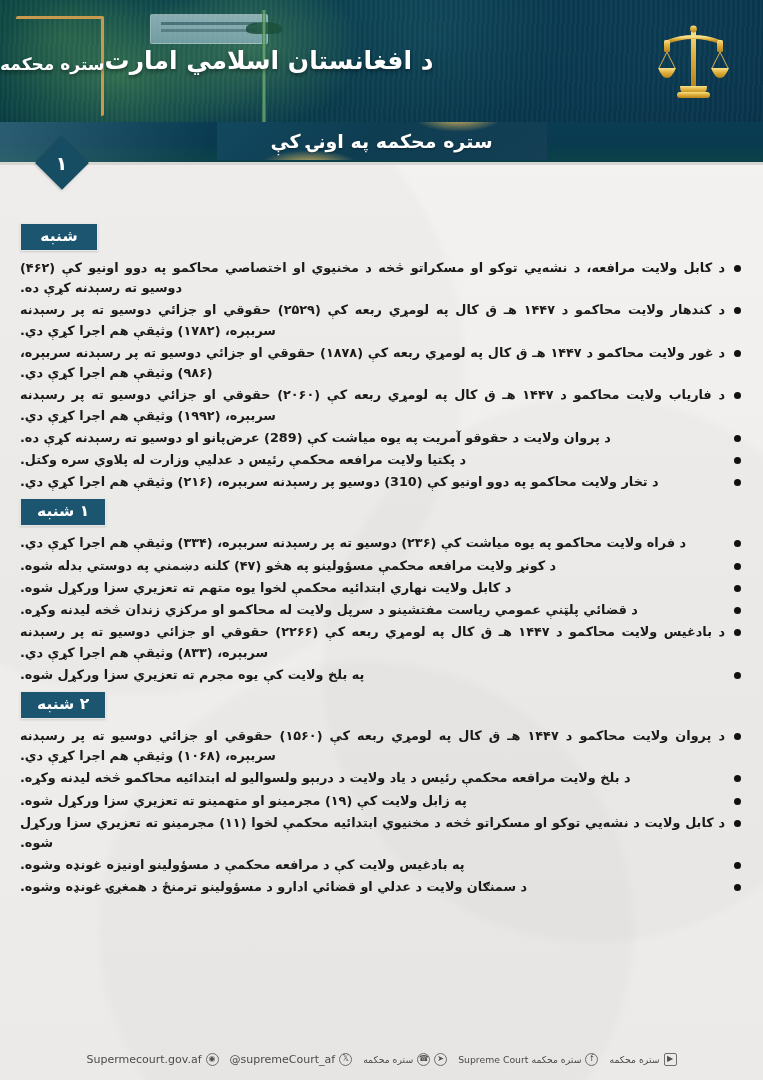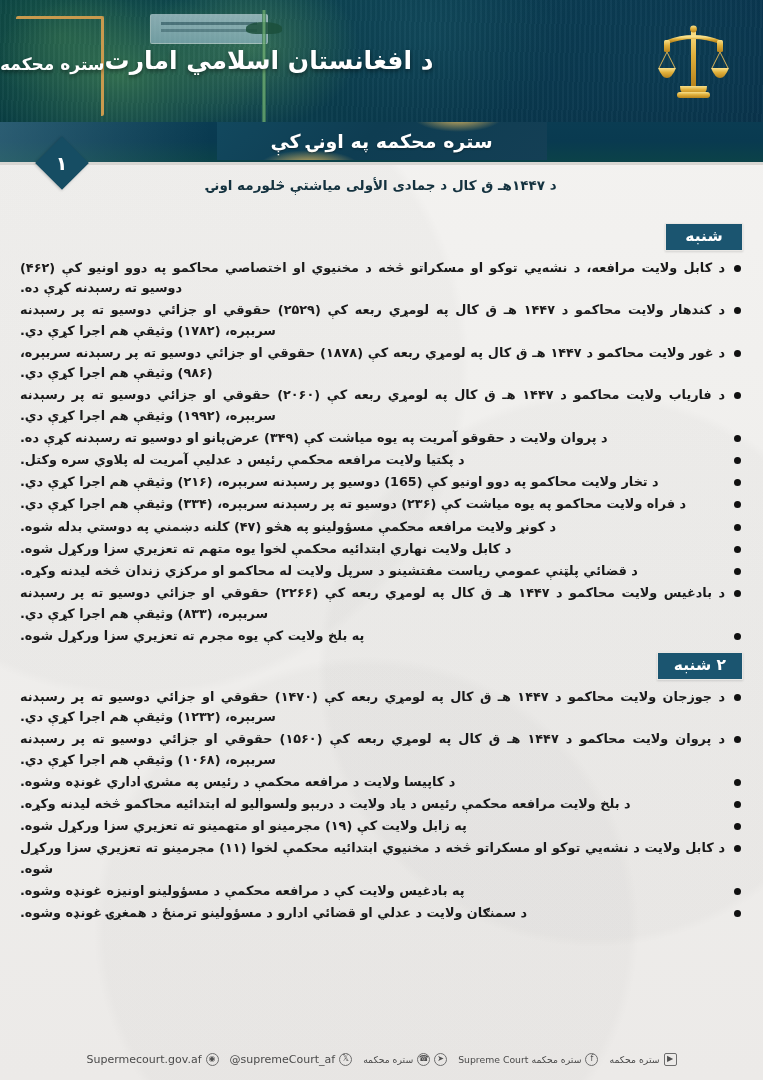--- a/index.html
+++ b/index.html
@@ -130,21 +130,21 @@
     text-shadow:0 1px 2px rgba(0,0,0,.4);
   }
   .title-sub{
     position:absolute; left:0; right:0; top:55px; text-align:center;
     color:#14323f; font-size:13.5px; font-weight:bold;
   }
 
   
   .content{ padding:0 20px 0 20px; }
   .day-head{
-    display:flex; justify-content:flex-start; margin:6px 0 7px 0;
+    display:flex; justify-content:flex-end; margin:6px 0 7px 0;
   }
   .day-chip{
     background:#1b5570; color:#fff;
     font-size:15.5px; font-weight:bold;
     padding:3px 16px 5px 16px;
     border:1px solid #e9e7e4;
     box-shadow:0 1px 2px rgba(0,0,0,.13);
     min-width:78px; text-align:center;
   }
   ul.bullets{ list-style:none; margin:0; padding:0; }
@@ -228,54 +228,54 @@
 
   <div class="title-zone">
     <div class="badge-diamond">
       <span>۱</span>
     </div>
     <div class="title-bar-wrap">
       <div class="title-bar">
         <span>ستره محکمه په اونۍ کې</span>
       </div>
     </div>
-    <div class="title-sub">د ۱۴۴۷هـ ق کال د جمادی الأولی میاشتې څلورمه اونۍ</div>
   </div>
 
   <div class="content">
 
     <div class="day-head">
       <div class="day-chip">شنبه</div>
     </div>
     <ul class="bullets">
       <li>د کابل ولایت مرافعه، د نشه‌يي توکو او مسکراتو څخه د مخنیوي او اختصاصي محاکمو په دوو اونیو کې (۴۶۲) دوسیو ته رسېدنه کړې ده.</li>
       <li>د کندهار ولایت محاکمو د ۱۴۴۷ هـ ق کال په لومړي ربعه کې (۲۵۲۹) حقوقي او جزائي دوسیو ته پر رسېدنه سربېره، (۱۷۸۲) وثیقې هم اجرا کړې دي.</li>
       <li>د غور ولایت محاکمو د ۱۴۴۷ هـ ق کال په لومړي ربعه کې (۱۸۷۸) حقوقي او جزائي دوسیو ته پر رسېدنه سربېره، (۹۸۶) وثیقې هم اجرا کړې دي.</li>
       <li>د فاریاب ولایت محاکمو د ۱۴۴۷ هـ ق کال په لومړي ربعه کې (۲۰۶۰) حقوقي او جزائي دوسیو ته پر رسېدنه سربېره، (۱۹۹۲) وثیقې هم اجرا کړې دي.</li>
-      <li>د پروان ولایت د حقوقو آمریت په یوه میاشت کې (۳۴۹) عرض‌پانو او دوسیو ته رسېدنه کړې ده.</li>
-      <li>د پکتیا ولایت مرافعه محکمې رئیس د عدلیې آمریت له پلاوي سره وکتل.</li>
-      <li>د تخار ولایت محاکمو په دوو اونیو کې (165) دوسیو پر رسېدنه سربېره، (۲۱۶) وثیقې هم اجرا کړې دي.</li>
+      <li>د پروان ولایت د حقوقو آمریت په یوه میاشت کې (289) عرض‌پانو او دوسیو ته رسېدنه کړې ده.</li>
+      <li>د پکتیا ولایت مرافعه محکمې رئیس د عدلیې وزارت له پلاوي سره وکتل.</li>
+      <li>د تخار ولایت محاکمو په دوو اونیو کې (310) دوسیو پر رسېدنه سربېره، (۲۱۶) وثیقې هم اجرا کړې دي.</li>
     </ul>
 
+    <div class="day-head">
+      <div class="day-chip">۱ شنبه</div>
+    </div>
     <ul class="bullets">
       <li>د فراه ولایت محاکمو په یوه میاشت کې (۲۳۶) دوسیو ته پر رسېدنه سربېره، (۳۳۴) وثیقې هم اجرا کړې دي.</li>
       <li>د کونړ ولایت مرافعه محکمې مسؤولینو په هڅو (۴۷) کلنه دښمني په دوستي بدله شوه.</li>
       <li>د کابل ولایت نهاري ابتدائیه محکمې لخوا یوه متهم ته تعزیري سزا ورکړل شوه.</li>
       <li>د قضائي پلټنې عمومي ریاست مفتشینو د سرپل ولایت له محاکمو او مرکزي زندان څخه لیدنه وکړه.</li>
       <li>د بادغیس ولایت محاکمو د ۱۴۴۷ هـ ق کال په لومړي ربعه کې (۲۲۶۶) حقوقي او جزائي دوسیو ته پر رسېدنه سربېره، (۸۳۳) وثیقې هم اجرا کړې دي.</li>
       <li>په بلخ ولایت کې یوه مجرم ته تعزیري سزا ورکړل شوه.</li>
     </ul>
 
     <div class="day-head">
       <div class="day-chip">۲ شنبه</div>
     </div>
     <ul class="bullets">
-      <li>د جوزجان ولایت محاکمو د ۱۴۴۷ هـ ق کال په لومړي ربعه کې (۱۴۷۰) حقوقي او جزائي دوسیو ته پر رسېدنه سربېره، (۱۲۳۲) وثیقې هم اجرا کړې دي.</li>
       <li>د پروان ولایت محاکمو د ۱۴۴۷ هـ ق کال په لومړي ربعه کې (۱۵۶۰) حقوقي او جزائي دوسیو ته پر رسېدنه سربېره، (۱۰۶۸) وثیقې هم اجرا کړې دي.</li>
-      <li>د کاپیسا ولایت د مرافعه محکمې د رئیس په مشرۍ اداري غونډه وشوه.</li>
       <li>د بلخ ولایت مرافعه محکمې رئیس د یاد ولایت د دربېو ولسوالیو له ابتدائیه محاکمو څخه لیدنه وکړه.</li>
       <li>په زابل ولایت کې (۱۹) مجرمینو او متهمینو ته تعزیري سزا ورکړل شوه.</li>
       <li>د کابل ولایت د نشه‌يي توکو او مسکراتو څخه د مخنیوي ابتدائیه محکمې لخوا (۱۱) مجرمینو ته تعزیري سزا ورکړل شوه.</li>
       <li>په بادغیس ولایت کې د مرافعه محکمې د مسؤولینو اونیزه غونډه وشوه.</li>
       <li>د سمنګان ولایت د عدلي او قضائي ادارو د مسؤولینو ترمنځ د همغږۍ غونډه وشوه.</li>
     </ul>
   </div>
 
   <div class="footer">
 

